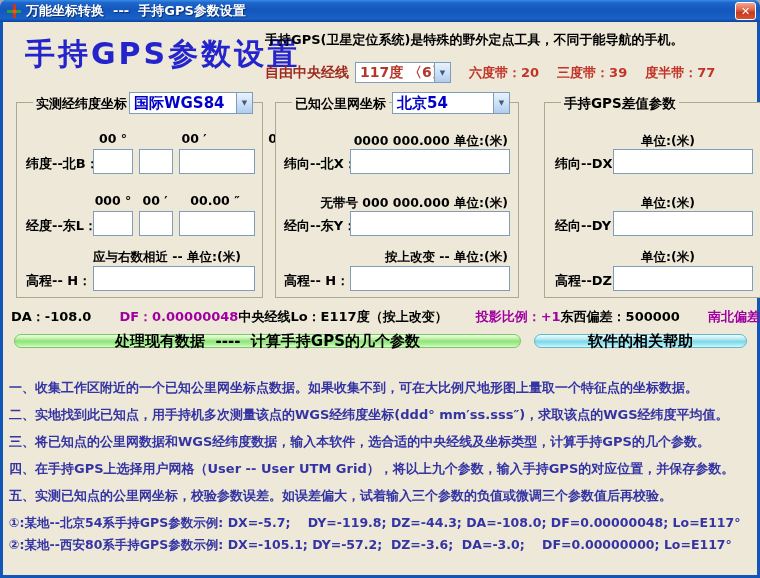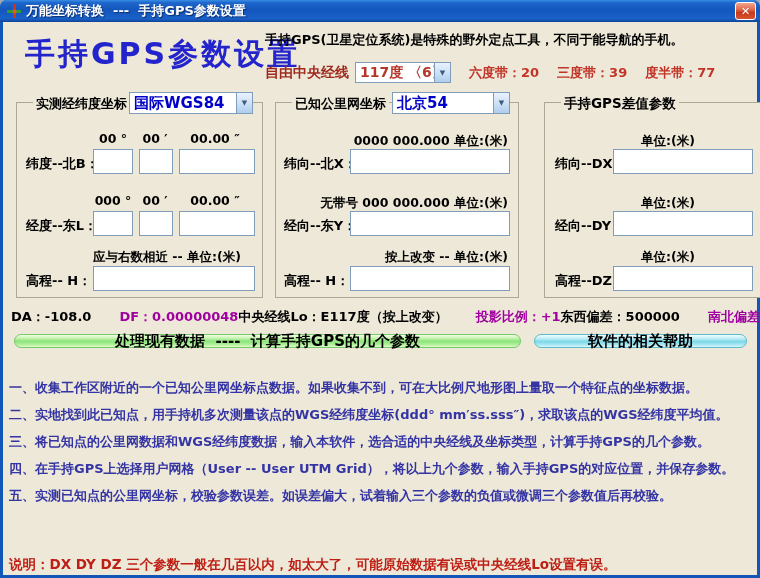--- a/index.html
+++ b/index.html
@@ -106,21 +106,21 @@
       <span class="zone"><i style="font-style:normal">度半带：</i><i style="font-style:normal">77</i></span>
     </div>
 
     <div class="group box-left">
       <span class="gtitle">实测经纬度坐标</span>
       <div class="combo datum-combo" style="left:112px;width:124px;">
         <span class="ctext">国际WGS84</span>
         <span class="arrow">▼</span>
       </div>
 
-      <div class="dms-hints" style="top:28px;">
+      <div class="dms-hints" style="top:28px;gap:39px;">
         <span class="dh1">00 °</span>
         <span class="dh2">00 ′</span>
         <span class="dh3">00.00 ″</span>
       </div>
       <span class="flabel" style="left:9px;top:52px;">纬度--北B：</span>
       <input class="tin" style="left: 76px; top: 46px; width: 40px;" value="">
       <input class="tin" style="left: 122px; top: 46px; width: 34px;" value="">
       <input class="tin" style="left: 162px; top: 46px; width: 76px;" value="">
 
       <div class="dms-hints" style="top:90px;">
@@ -187,16 +187,19 @@
     <div class="btn btn-help">软件的相关帮助</div>
 
     <div class="instructions">
       <div class="ins-line">一、收集工作区附近的一个已知公里网坐标点数据。如果收集不到，可在大比例尺地形图上量取一个特征点的坐标数据。</div>
       <div class="ins-line">二、实地找到此已知点，用手持机多次测量该点的WGS经纬度坐标(ddd° mm′ss.sss″)，求取该点的WGS经纬度平均值。</div>
       <div class="ins-line">三、将已知点的公里网数据和WGS经纬度数据，输入本软件，选合适的中央经线及坐标类型，计算手持GPS的几个参数。</div>
       <div class="ins-line">四、在手持GPS上选择用户网格（User -- User UTM Grid），将以上九个参数，输入手持GPS的对应位置，并保存参数。</div>
       <div class="ins-line">五、实测已知点的公里网坐标，校验参数误差。如误差偏大，试着输入三个参数的负值或微调三个参数值后再校验。</div>
     </div>
 
-
-    <div class="note-line">说明：DX DY DZ 三个参数一般在几百以内，如太大了，可能原始数据有误或中央经线Lo设置有误。</div>
+    <div class="examples">
+      <div class="ex-line">①:某地--北京54系手持GPS参数示例: DX=-5.7;    DY=-119.8; DZ=-44.3; DA=-108.0; DF=0.00000048; Lo=E117°</div>
+      <div class="ex-line">②:某地--西安80系手持GPS参数示例: DX=-105.1; DY=-57.2;  DZ=-3.6;  DA=-3.0;    DF=0.00000000; Lo=E117°</div>
+    </div>
+
   </div>
 </div>
 
 </body></html>

